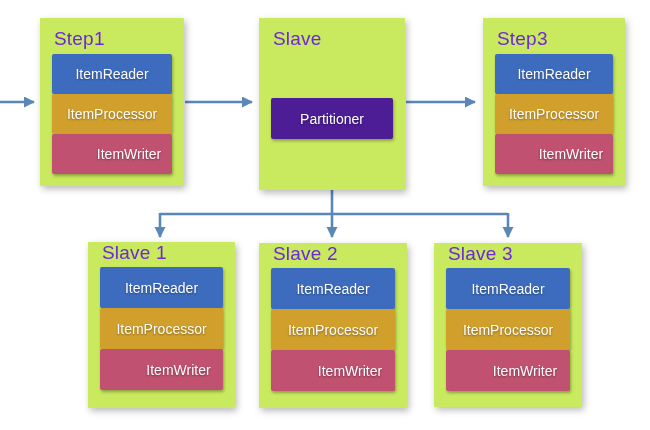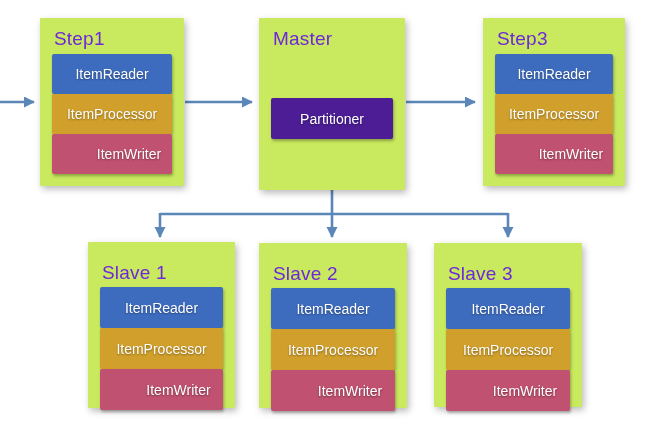--- a/index.html
+++ b/index.html
@@ -30,21 +30,21 @@
     box-shadow: 2px 3px 7px rgba(0,0,0,0.28);
     border-radius: 1px;
   }
   .node-title {
     font-size: 19px;
     line-height: 22px;
     color: #6d28d9;
     margin: 10px 2px 0 2px;
     letter-spacing: 0.2px;
   }
-  .slave .node-title { margin-top: 20px; }
+  .slave .node-title { margin-top: 0; }
   .comps { display: flex; flex-direction: column; margin-top: 4px; }
   .slave .comps { margin-top: 3px; }
   .comp {
     height: 40px;
     display: flex;
     align-items: center;
     justify-content: center;
     color: #ffffff;
     font-size: 14px;
     text-shadow: 0 1px 2px rgba(0,0,0,0.4);
@@ -89,21 +89,21 @@
   <div class="node" id="step1">
     <div class="node-title">Step1</div>
     <div class="comps">
       <div class="comp reader">ItemReader</div>
       <div class="comp processor">ItemProcessor</div>
       <div class="comp writer">ItemWriter</div>
     </div>
   </div>
 
   <div class="node" id="master">
-    <div class="node-title">Master</div>
+    <div class="node-title">Slave</div>
     <div class="comps">
       <div class="comp partitioner">Partitioner</div>
     </div>
   </div>
 
   <div class="node" id="step3">
     <div class="node-title">Step3</div>
     <div class="comps">
       <div class="comp reader">ItemReader</div>
       <div class="comp processor">ItemProcessor</div>

